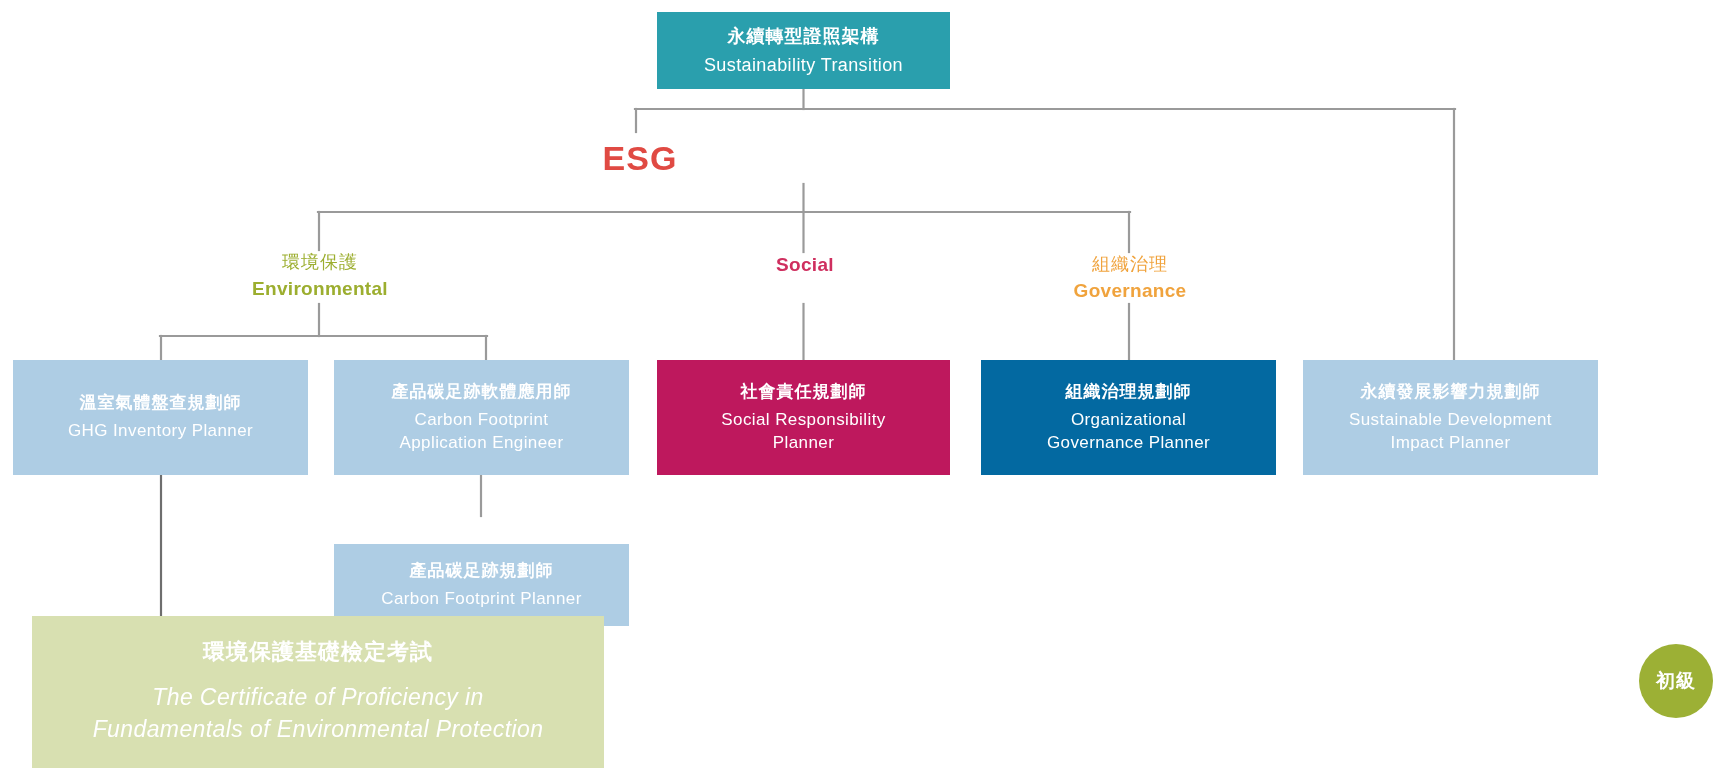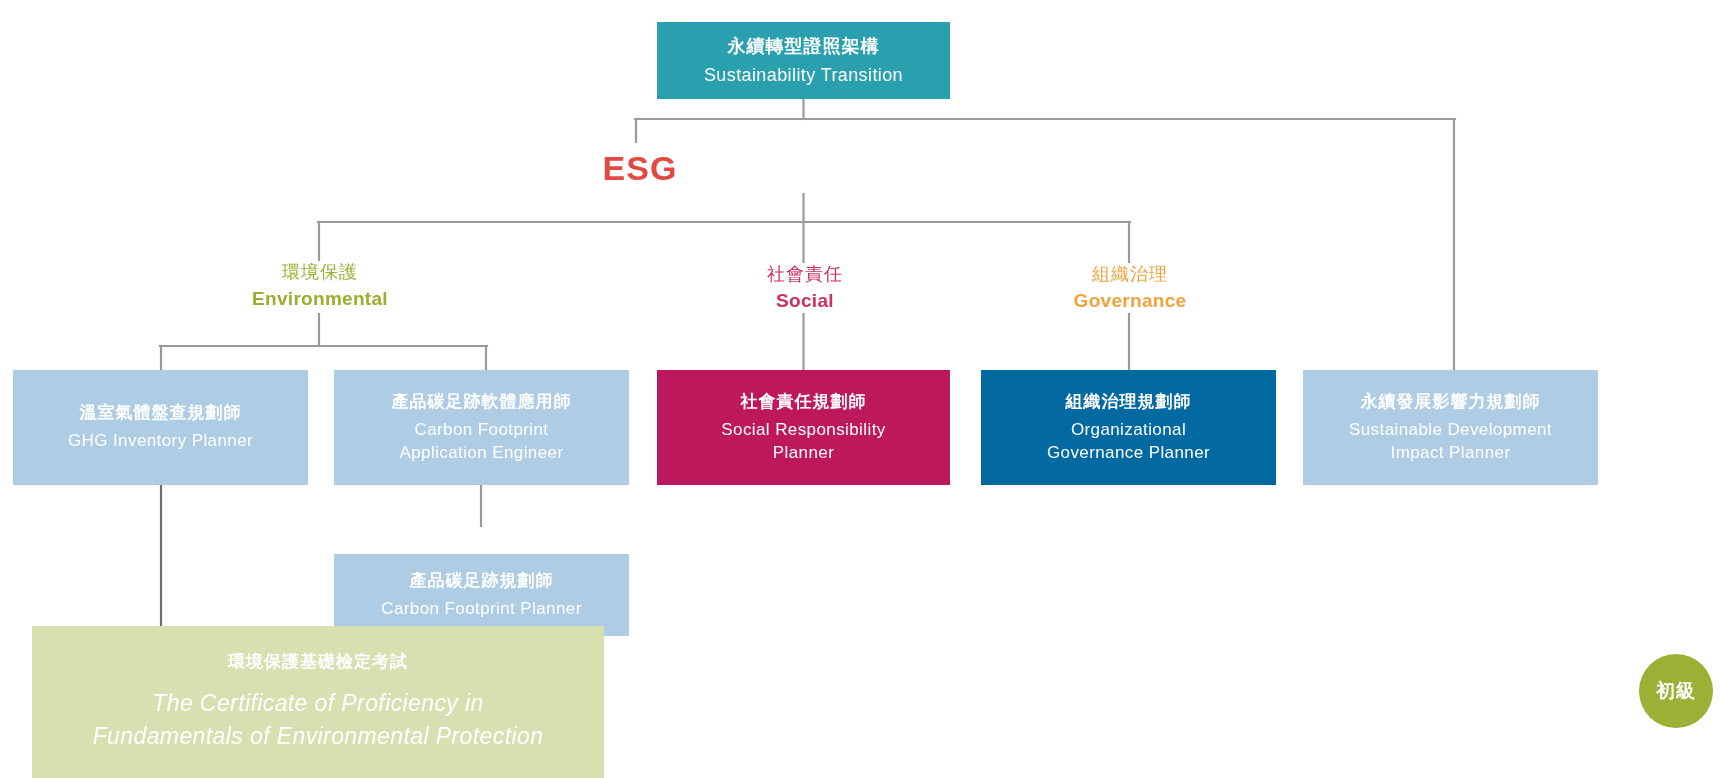--- a/index.html
+++ b/index.html
@@ -9,21 +9,21 @@
   }
   body {
     font-family: "Liberation Sans", "DejaVu Sans", sans-serif;
     width: 1720px;
     height: 778px;
     position: relative;
     overflow: hidden;
   }
   #canvas {
     position: absolute;
-    left: 0; top: 14px;
+    left: 0; top: 4px;
     width: 1720px;
     height: 736px;
   }
   svg.connectors {
     position: absolute;
     left: 0; top: 0;
     width: 1720px;
     height: 778px;
     pointer-events: none;
   }
@@ -103,21 +103,21 @@
   #node-gov        { left: 981px;  top: 356px; width: 295px; height: 115px; background: #0369a1; }
   #node-sdi        { left: 1303px; top: 356px; width: 295px; height: 115px; background: #aecde4; }
   #node-cfp        { left: 334px;  top: 512px; width: 295px; height: 82px;  background: #aecde4; margin-top: 28px; }
 
   #node-base {
     left: 32px; top: 612px;
     width: 572px; height: 152px;
     background: #d8e0b1;
     padding: 0 12px;
   }
-  #node-base .zh { font-size: 17px; margin-bottom: 14px; }
+  #node-base .zh { font-size: 22px; margin-bottom: 14px; }
   #node-base .en { font-size: 23px; line-height: 1.42; font-style: italic; }
 
   
   .badge {
     position: absolute;
     border-radius: 50%;
     display: flex;
     align-items: center;
     justify-content: center;
     color: #ffffff;
@@ -181,21 +181,20 @@
     <div class="en">Sustainability Transition</div>
   </div>
 
   <div id="esg-title">ESG</div>
 
   <div class="pillar" id="pillar-e">
     <div class="zh">環境保護</div>
     <div class="en">Environmental</div>
   </div>
   <div class="pillar" id="pillar-s">
-    <div class="zh">社會責任</div>
     <div class="en">Social</div>
   </div>
   <div class="pillar" id="pillar-g">
     <div class="zh">組織治理</div>
     <div class="en">Governance</div>
   </div>
 
   <div class="node cert" id="node-cfae">
     <div class="zh">產品碳足跡軟體應用師</div>
     <div class="en">Carbon Footprint</div>

